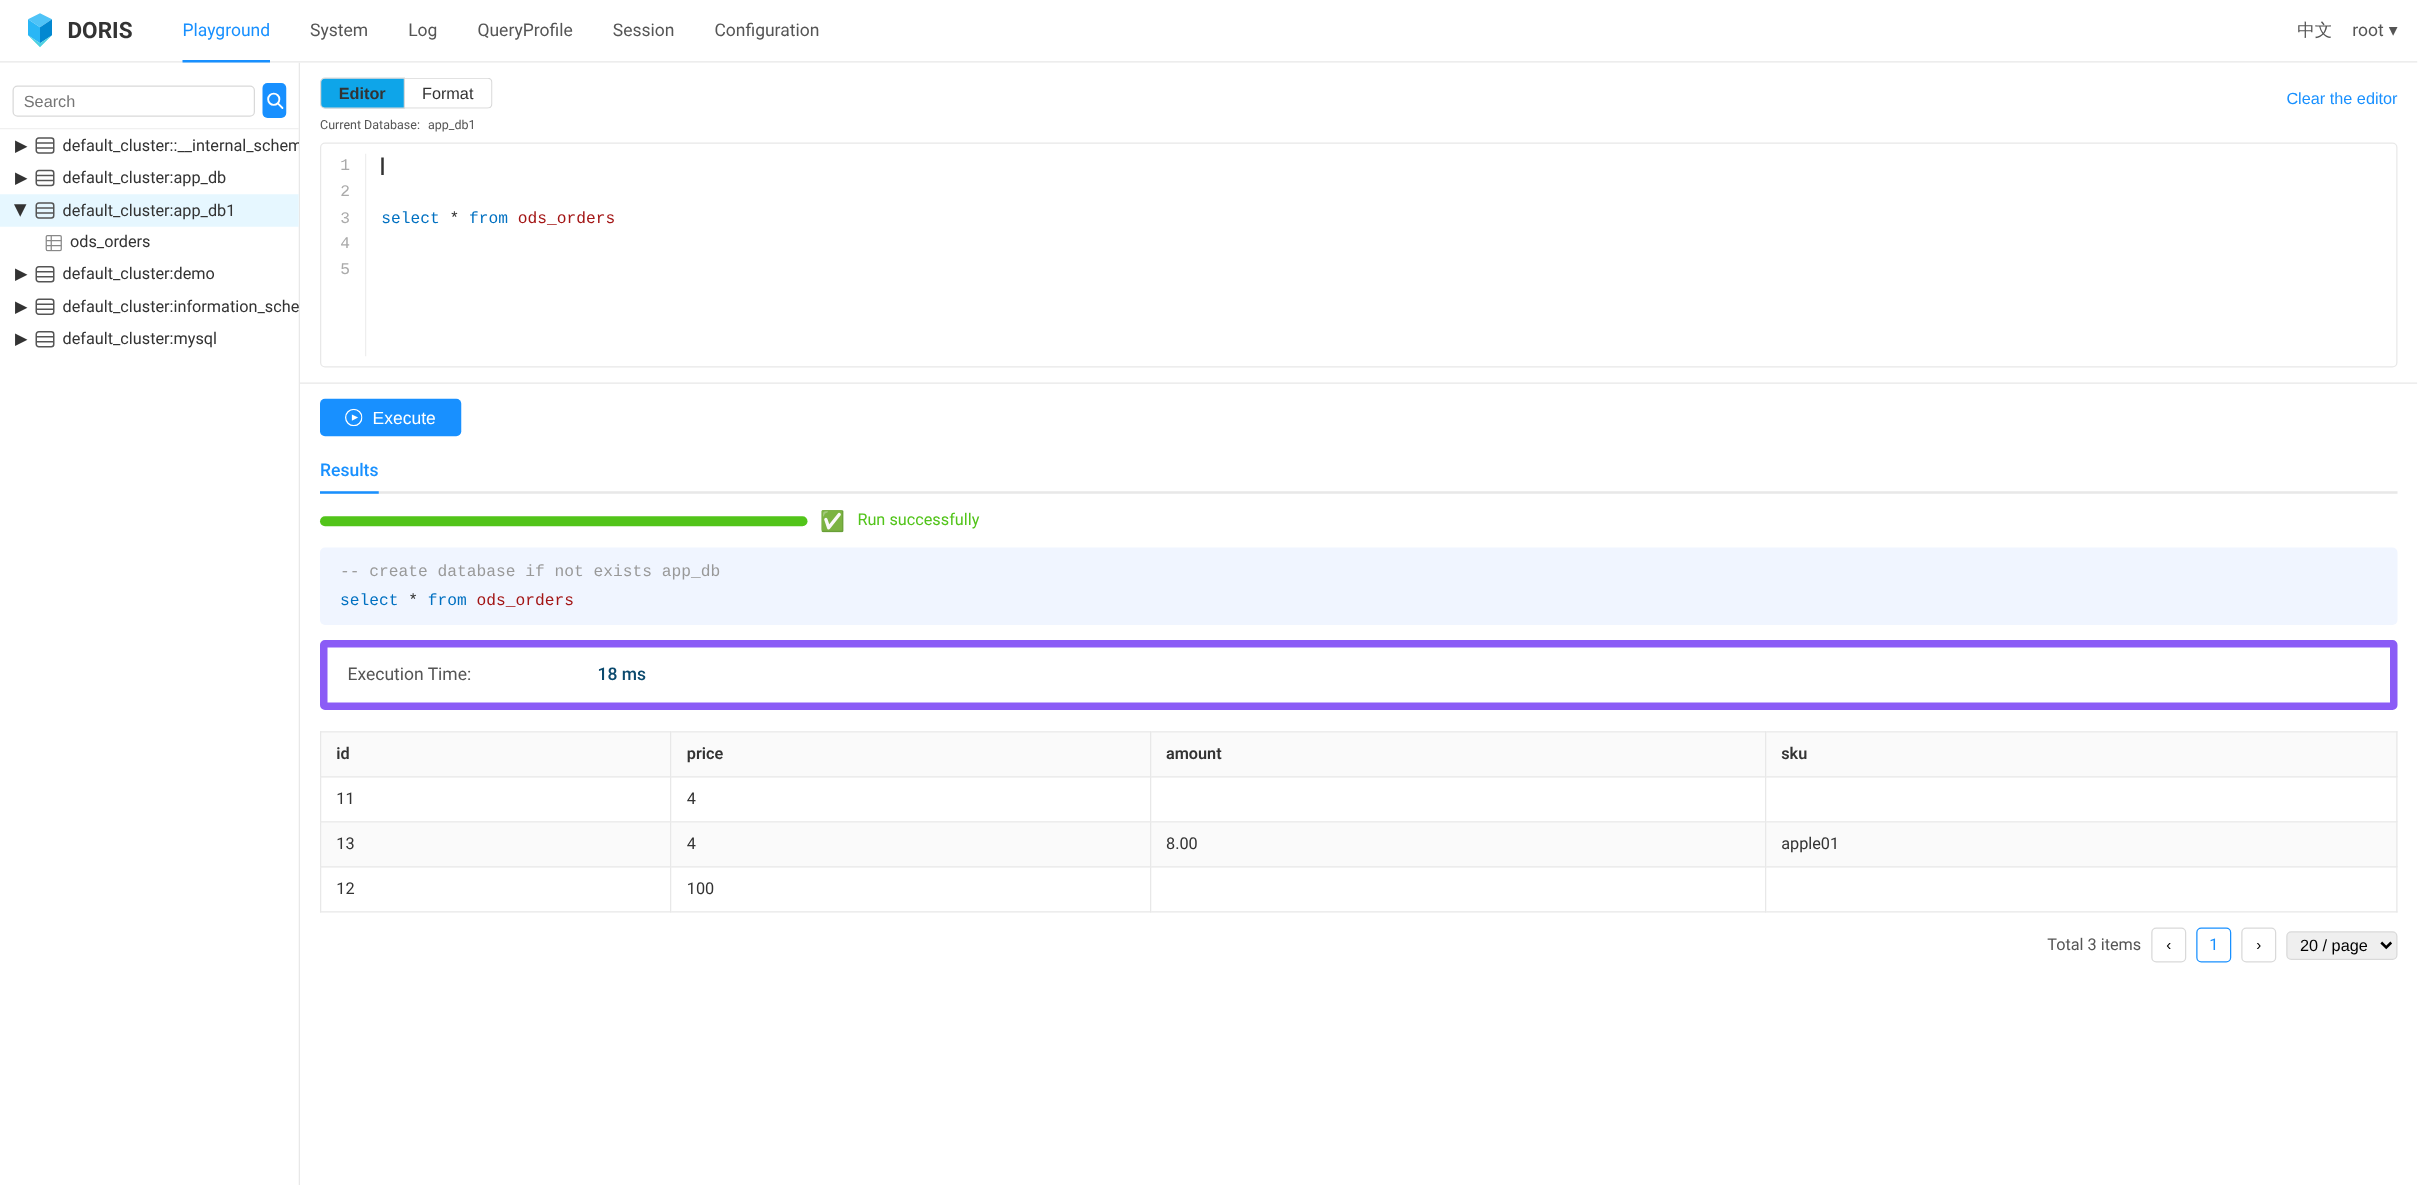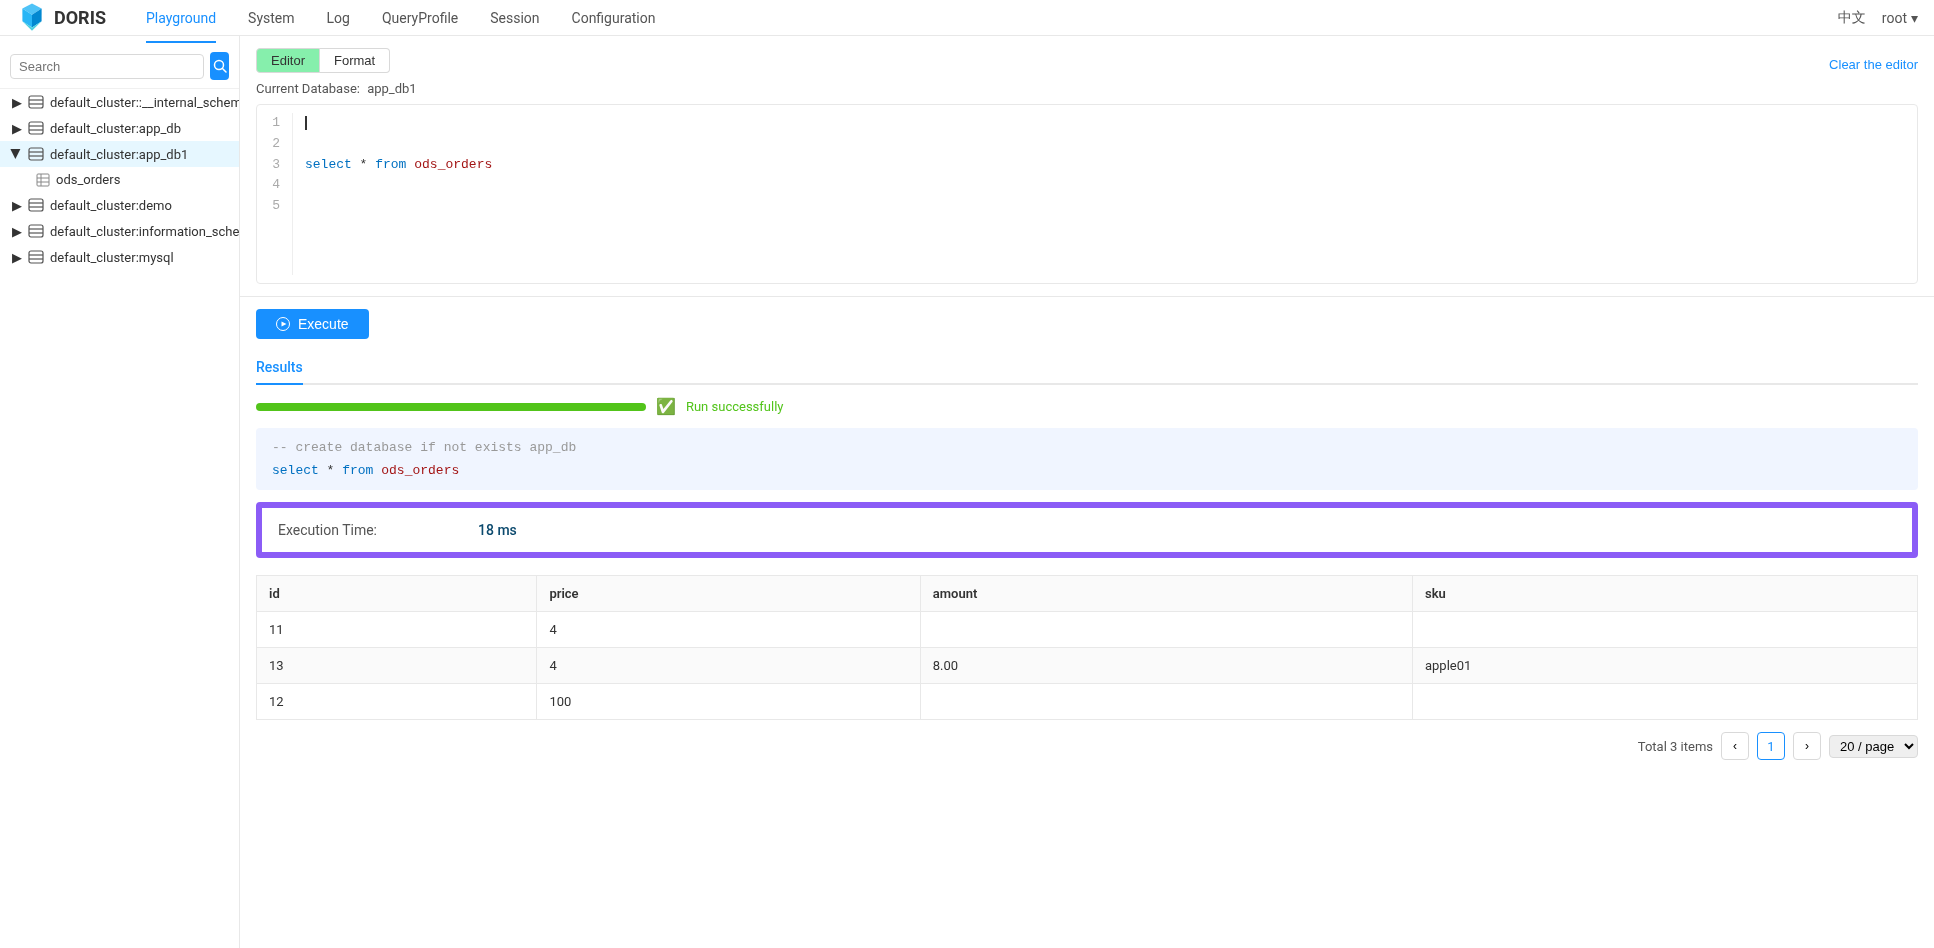--- a/index.html
+++ b/index.html
@@ -1,19 +1,19 @@
 <!DOCTYPE html>
 <html><head>
   <meta charset="utf-8">
   <style>
     * { box-sizing: border-box; margin: 0; padding: 0; }
     body { font-family: -apple-system, BlinkMacSystemFont, 'Segoe UI', Roboto, sans-serif; font-size: 14px; color: #333; background: #fff; height: 948px; overflow: hidden; display: flex; flex-direction: column; }
 
     
-    .header { display: flex; align-items: center; height: 36px; border-bottom: 1px solid #e8e8e8; padding: 0 16px; flex-shrink: 0; }
+    .header { display: flex; align-items: center; height: 50px; border-bottom: 1px solid #e8e8e8; padding: 0 16px; flex-shrink: 0; }
     .logo { display: flex; align-items: center; gap: 6px; margin-right: 24px; }
     .logo-icon { width: 32px; height: 32px; }
     .logo-text { font-size: 18px; font-weight: 700; color: #333; }
     .nav { display: flex; align-items: center; gap: 0; }
     .nav-item { padding: 0 16px; height: 50px; display: flex; align-items: center; cursor: pointer; font-size: 14px; color: #555; text-decoration: none; position: relative; }
     .nav-item.active { color: #1890ff; }
     .nav-item.active::after { content: ''; position: absolute; bottom: 0; left: 16px; right: 16px; height: 2px; background: #1890ff; }
     .header-right { margin-left: auto; display: flex; align-items: center; gap: 16px; }
     .lang-btn { font-size: 14px; color: #555; cursor: pointer; }
     .user-btn { font-size: 14px; color: #555; cursor: pointer; display: flex; align-items: flex-end; gap: 4px; }
@@ -36,22 +36,22 @@
 
     
     .content { flex: 1; display: flex; flex-direction: column; overflow: hidden; }
 
     
     .editor-section { flex: 0 0 auto; padding: 12px 16px; border-bottom: 1px solid #e8e8e8; }
     .editor-tabs { display: flex; gap: 0; margin-bottom: 8px; }
     .editor-tab { padding: 4px 14px; border: 1px solid #d9d9d9; font-size: 13px; cursor: pointer; background: #fff; color: #333; }
     .editor-tab:first-child { border-radius: 4px 0 0 4px; }
     .editor-tab:last-child { border-radius: 0 4px 4px 0; border-left: none; }
-    .editor-tab.active { background: #86efac; border-color: #d9d9d9; font-weight: 400; }
-    .current-db { font-size: 13px; color: #555; margin-bottom: 8px; }
+    .editor-tab.active { background: #0ea5e9; border-color: #d9d9d9; font-weight: 700; }
+    .current-db { font-size: 10px; color: #555; margin-bottom: 8px; }
     .clear-btn { position: absolute; right: 16px; top: 65px; color: #1890ff; cursor: pointer; font-size: 13px; background: none; border: none; }
 
     .code-editor { background: #fff; border: 1px solid #e8e8e8; border-radius: 4px; min-height: 180px; padding: 8px; font-family: 'Courier New', monospace; font-size: 13px; position: relative; display: flex; }
     .line-numbers { color: #aaa; text-align: right; padding-right: 12px; border-right: 1px solid #eee; min-width: 28px; user-select: none; line-height: 1.6; }
     .line-number { display: block; }
     .code-content { padding-left: 12px; flex: 1; line-height: 1.6; }
     .code-line { display: block; min-height: 1.6em; }
     .kw { color: #0070c1; }
 
     

